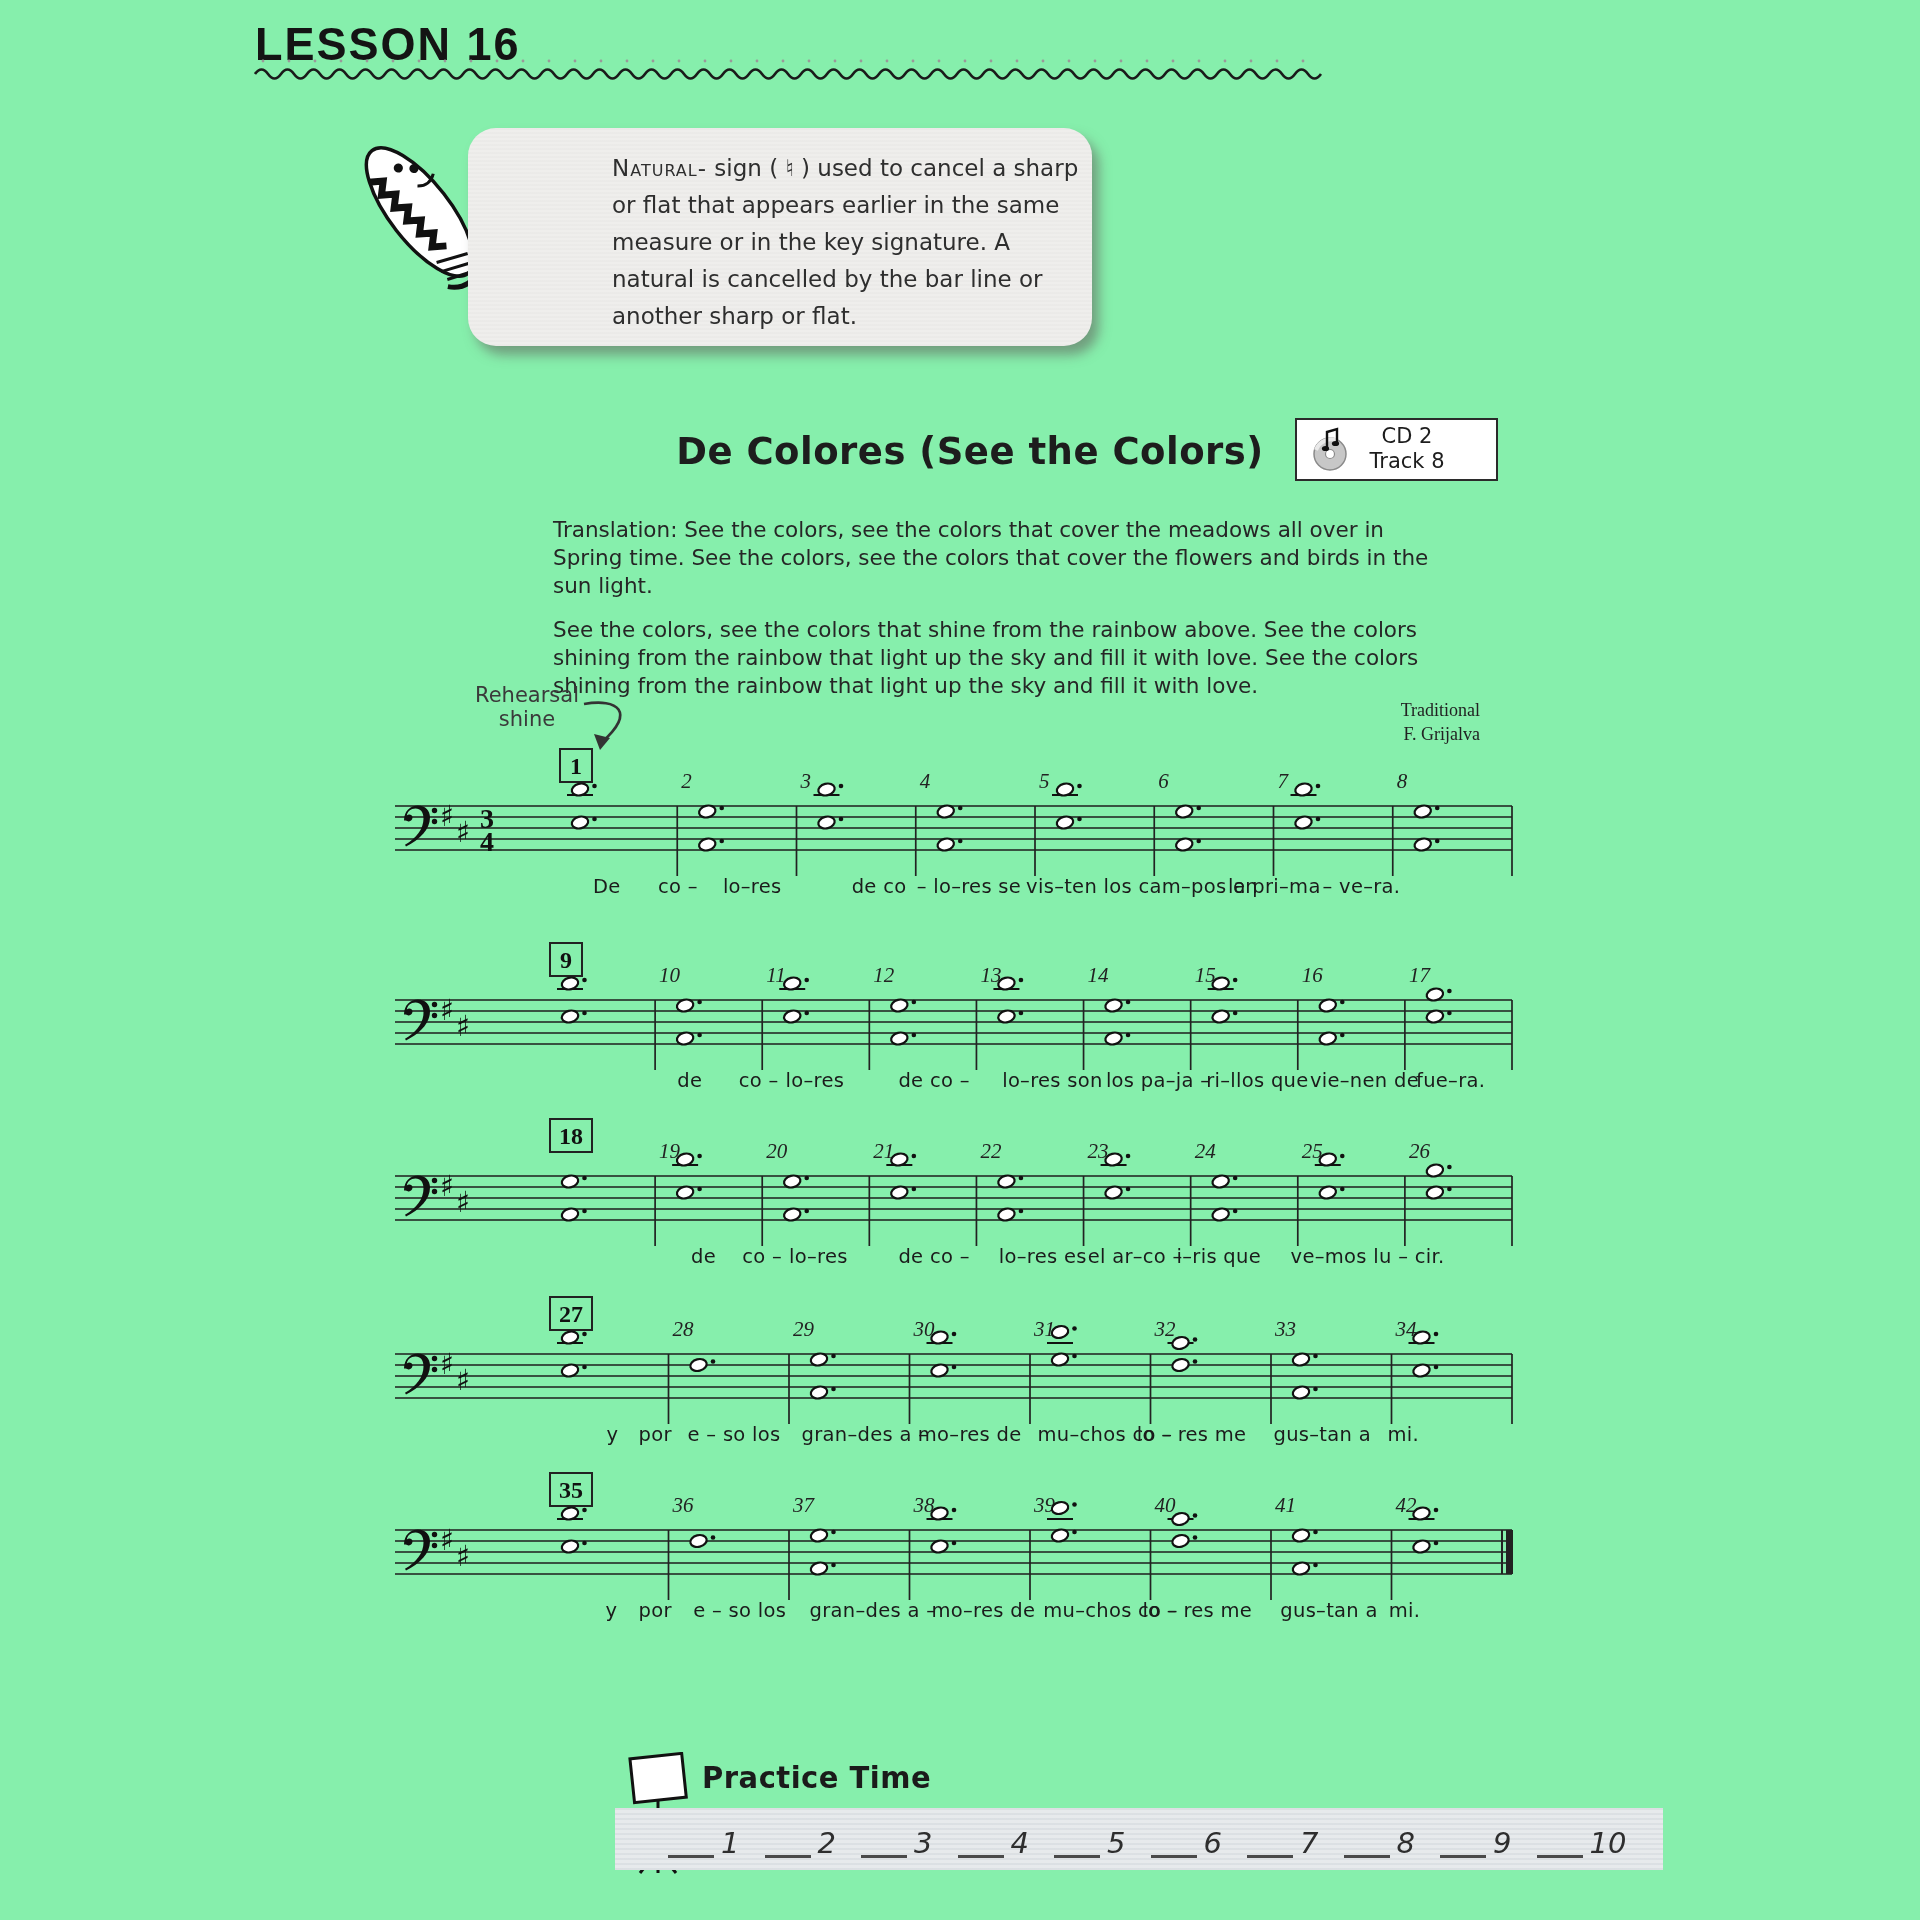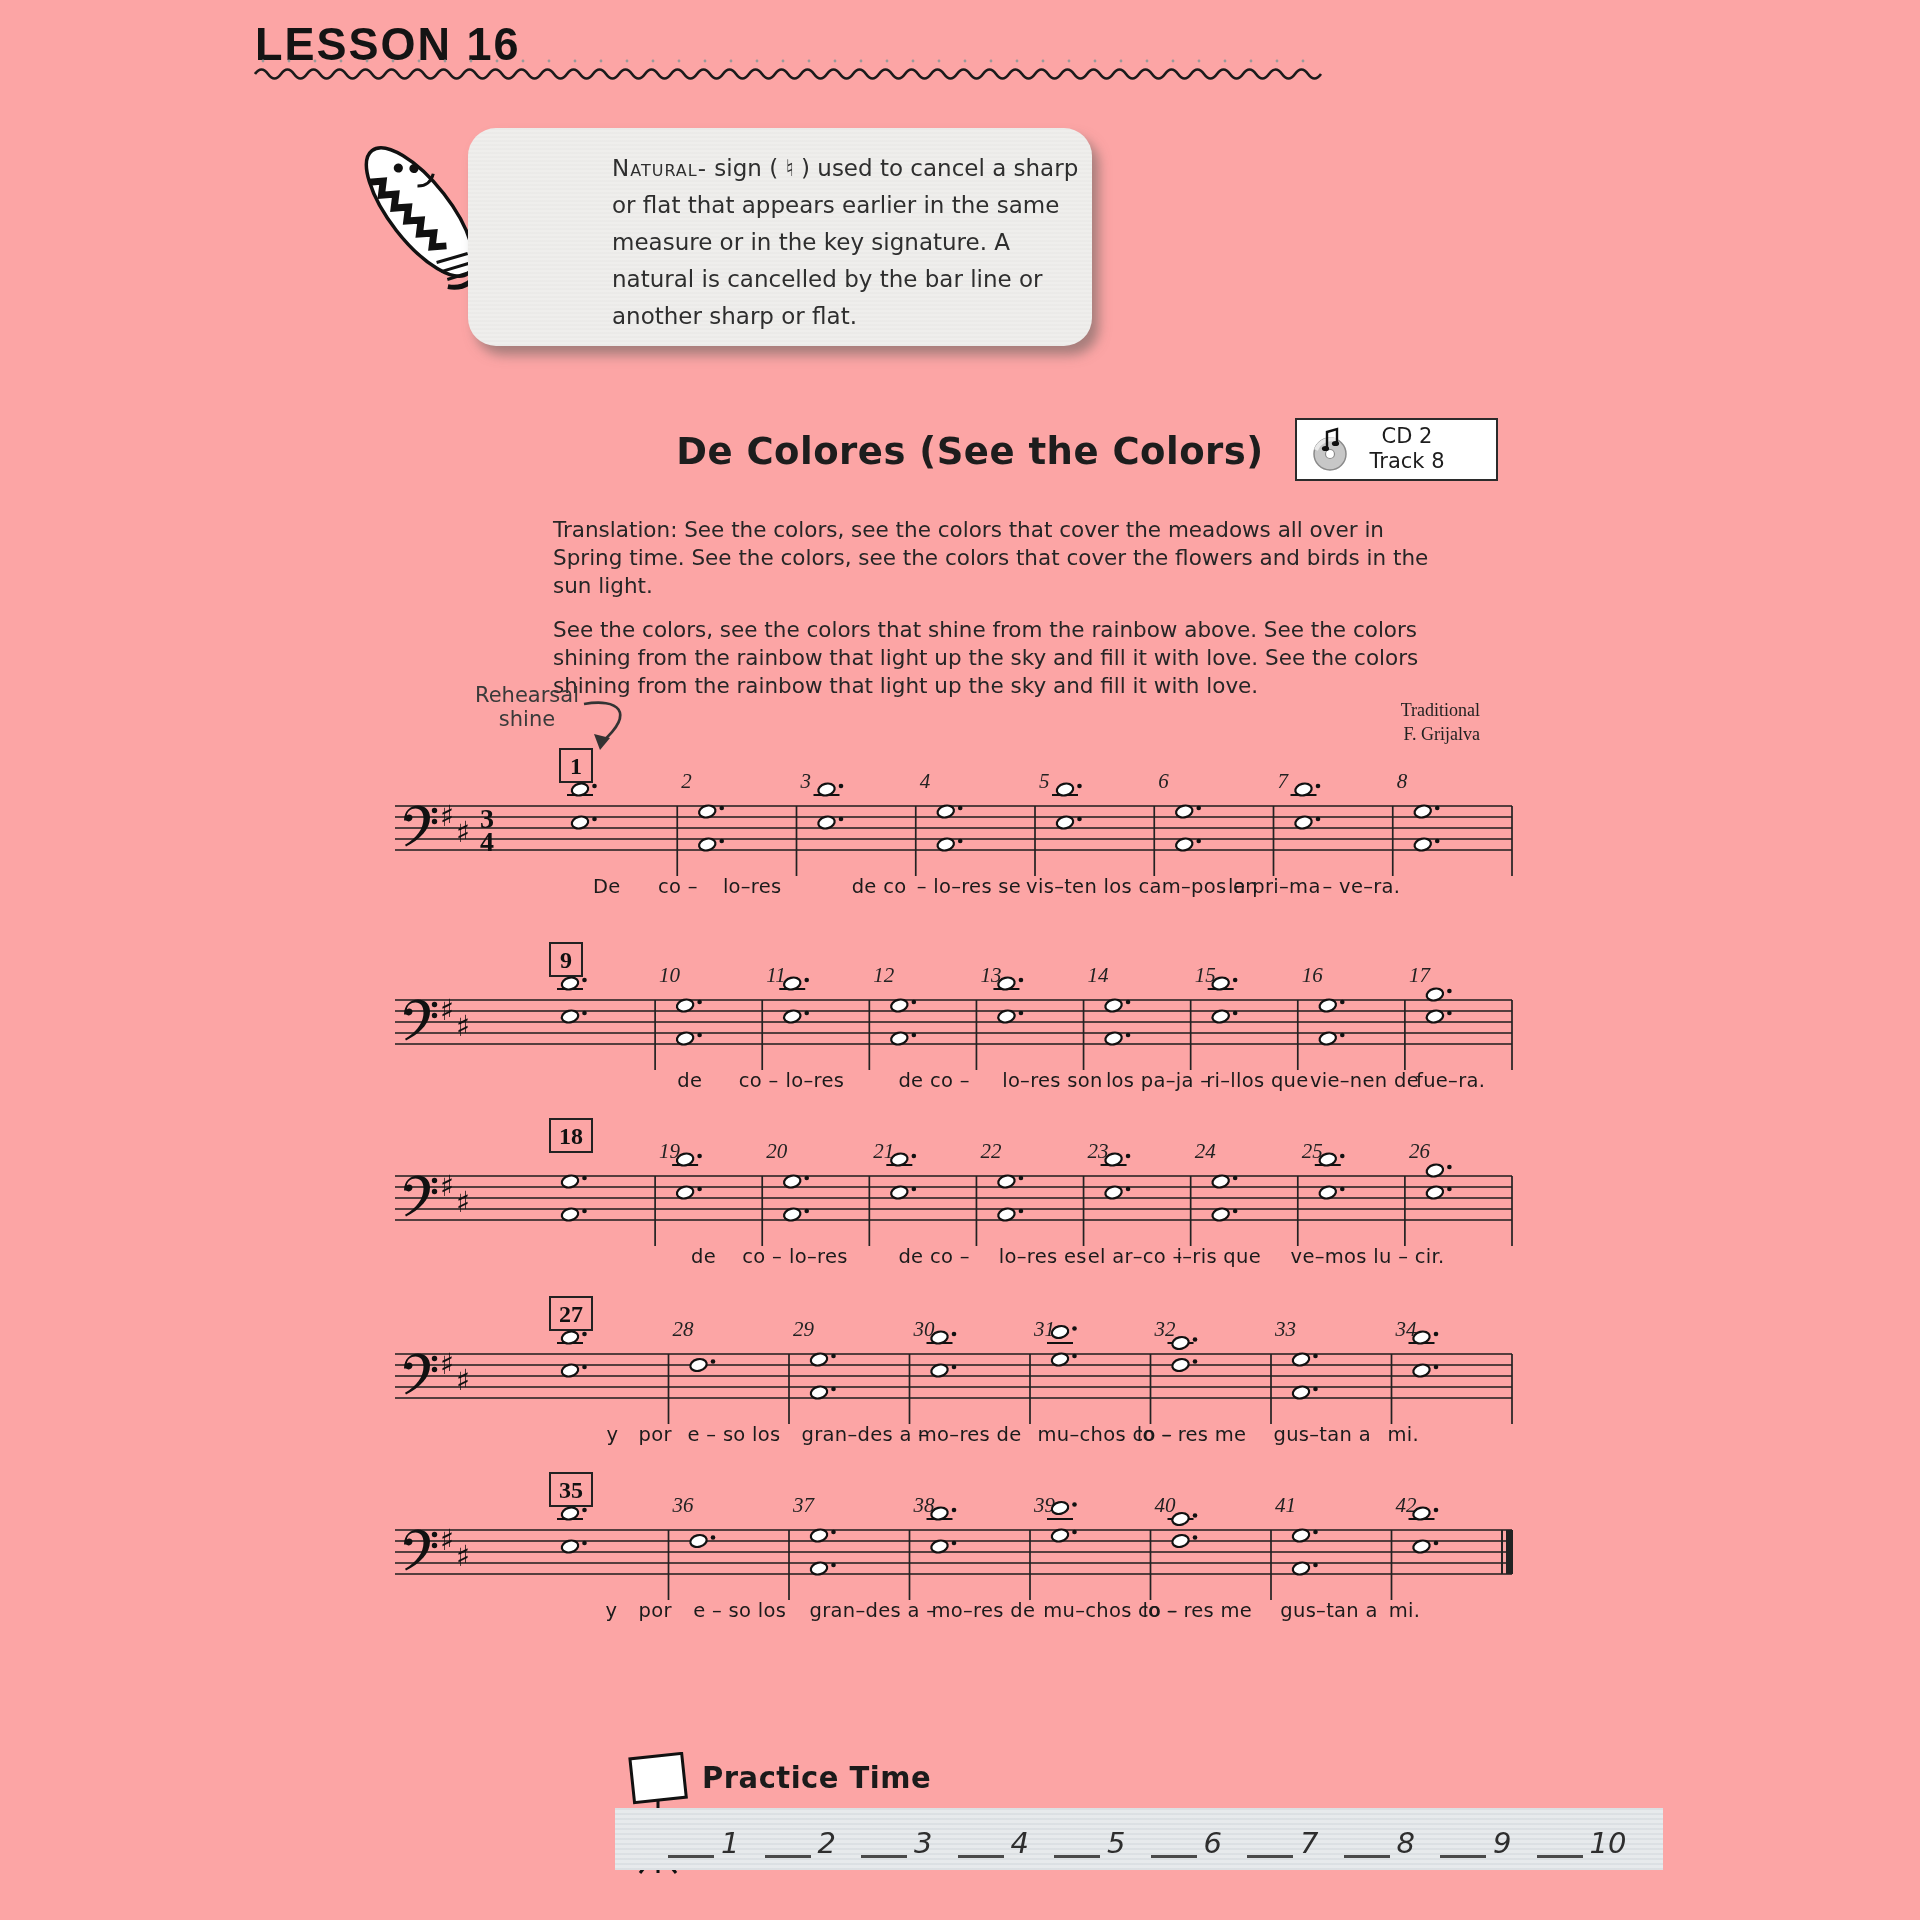--- a/index.html
+++ b/index.html
@@ -1,16 +1,16 @@
 <!DOCTYPE html>
 <html><head>
 <meta charset="utf-8">
 <style>
   html,body{margin:0;padding:0;background:#ffffff;}
-  .page{position:relative;width:1920px;height:1920px;background:#fca5a5;overflow:hidden;
+  .page{position:relative;width:1920px;height:1920px;background:#86efac;overflow:hidden;
         font-family:"DejaVu Sans",sans-serif;color:#1a1a1a;}
   
   .lesson-title{position:absolute;left:255px;top:18px;font-family:"Liberation Sans",sans-serif;
         font-weight:900;font-size:45px;letter-spacing:2px;color:#141414;transform:scaleY(1.04);}
   .wave{position:absolute;left:253px;top:55px;}
   
   .def-box{position:absolute;left:468px;top:128px;width:624px;height:218px;background:#efeeec;
         border-radius:28px;box-shadow:7px 9px 12px rgba(96,93,90,.55);
         background-image:repeating-linear-gradient(180deg,rgba(0,0,0,0.015) 0 2px,rgba(255,255,255,0) 2px 4px);}
   .def-text{position:absolute;left:612px;top:150px;width:470px;font-size:23px;line-height:37px;color:#2e2e2e;}

